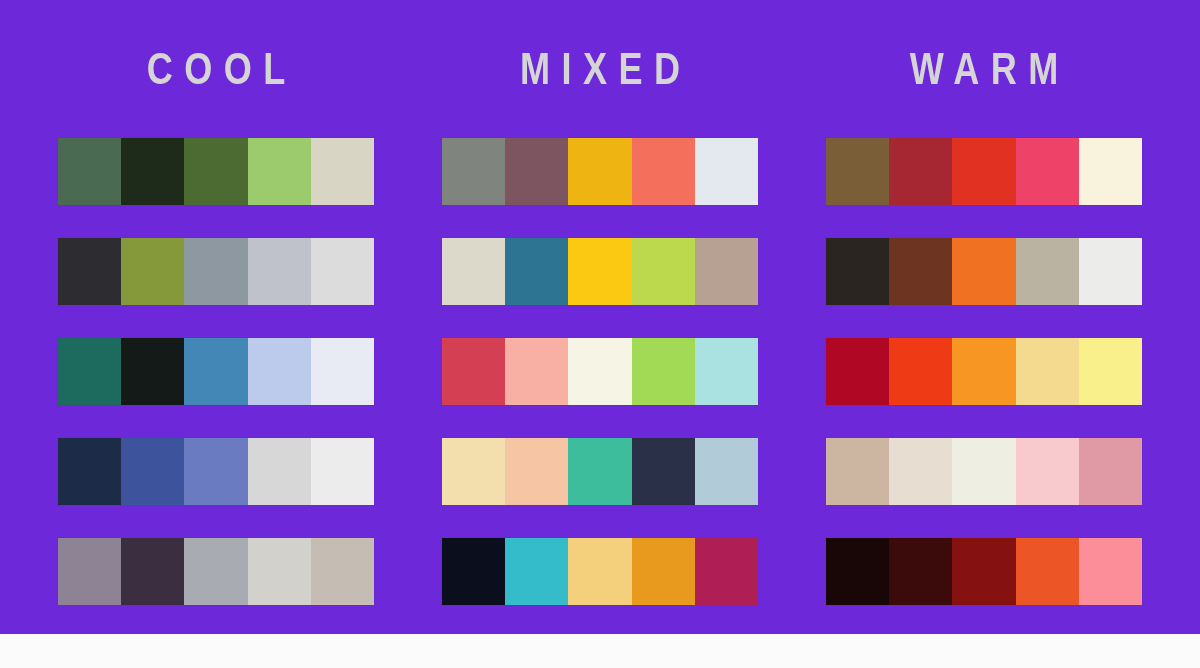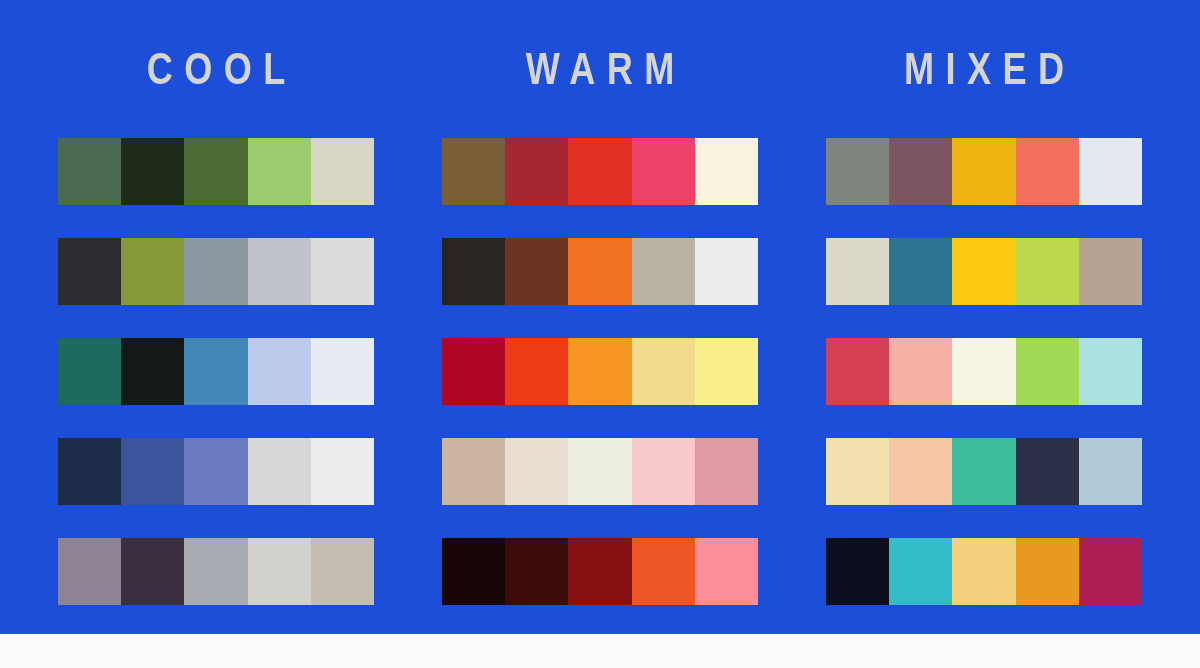--- a/index.html
+++ b/index.html
@@ -72,21 +72,21 @@
     box-shadow: 0 0 0 1px rgba(0,0,0,0.015);
   }
   .swatch {
     flex: 1 1 0;
     height: 100%;
   }
 </style>
 </head>
 <body style="background: rgb(247, 247, 247);">
 
-<div id="board" style="background: #1d4ed8;">
+<div id="board" style="background: #6d28d9;">
   <div id="columns">
       <div class="palette-column">
         <div class="column-header" style="color: rgb(213, 213, 213);">COOL</div>
         <div class="palette-rows">
           <div class="palette-row">
             <div class="swatch" style="background-color: rgb(74, 107, 82);"></div>
             <div class="swatch" style="background-color: rgb(30, 43, 26);"></div>
             <div class="swatch" style="background-color: rgb(76, 107, 51);"></div>
             <div class="swatch" style="background-color: rgb(156, 203, 110);"></div>
             <div class="swatch" style="background-color: rgb(217, 213, 196);"></div>
@@ -115,20 +115,60 @@
           <div class="palette-row">
             <div class="swatch" style="background-color: rgb(142, 131, 148);"></div>
             <div class="swatch" style="background-color: rgb(59, 46, 64);"></div>
             <div class="swatch" style="background-color: rgb(169, 171, 178);"></div>
             <div class="swatch" style="background-color: rgb(210, 209, 203);"></div>
             <div class="swatch" style="background-color: rgb(197, 188, 179);"></div>
           </div>
         </div>
       </div>
       <div class="palette-column">
+        <div class="column-header" style="color: rgb(213, 213, 213);">MIXED</div>
+        <div class="palette-rows">
+          <div class="palette-row">
+            <div class="swatch" style="background-color: rgb(127, 133, 126);"></div>
+            <div class="swatch" style="background-color: rgb(124, 85, 96);"></div>
+            <div class="swatch" style="background-color: rgb(238, 180, 17);"></div>
+            <div class="swatch" style="background-color: rgb(244, 112, 93);"></div>
+            <div class="swatch" style="background-color: rgb(227, 233, 238);"></div>
+          </div>
+          <div class="palette-row">
+            <div class="swatch" style="background-color: rgb(220, 217, 203);"></div>
+            <div class="swatch" style="background-color: rgb(44, 116, 145);"></div>
+            <div class="swatch" style="background-color: rgb(251, 201, 17);"></div>
+            <div class="swatch" style="background-color: rgb(188, 216, 76);"></div>
+            <div class="swatch" style="background-color: rgb(182, 161, 146);"></div>
+          </div>
+          <div class="palette-row">
+            <div class="swatch" style="background-color: rgb(213, 63, 83);"></div>
+            <div class="swatch" style="background-color: rgb(248, 176, 164);"></div>
+            <div class="swatch" style="background-color: rgb(246, 244, 228);"></div>
+            <div class="swatch" style="background-color: rgb(162, 218, 85);"></div>
+            <div class="swatch" style="background-color: rgb(169, 226, 224);"></div>
+          </div>
+          <div class="palette-row">
+            <div class="swatch" style="background-color: rgb(242, 223, 173);"></div>
+            <div class="swatch" style="background-color: rgb(246, 197, 164);"></div>
+            <div class="swatch" style="background-color: rgb(61, 189, 156);"></div>
+            <div class="swatch" style="background-color: rgb(43, 48, 73);"></div>
+            <div class="swatch" style="background-color: rgb(178, 203, 216);"></div>
+          </div>
+          <div class="palette-row">
+            <div class="swatch" style="background-color: rgb(11, 14, 29);"></div>
+            <div class="swatch" style="background-color: rgb(52, 188, 203);"></div>
+            <div class="swatch" style="background-color: rgb(244, 208, 124);"></div>
+            <div class="swatch" style="background-color: rgb(231, 154, 30);"></div>
+            <div class="swatch" style="background-color: rgb(175, 31, 86);"></div>
+          </div>
+        </div>
+      </div>
+      <div class="palette-column">
         <div class="column-header" style="color: rgb(213, 213, 213);">WARM</div>
         <div class="palette-rows">
           <div class="palette-row">
             <div class="swatch" style="background-color: rgb(122, 94, 56);"></div>
             <div class="swatch" style="background-color: rgb(166, 39, 49);"></div>
             <div class="swatch" style="background-color: rgb(224, 49, 34);"></div>
             <div class="swatch" style="background-color: rgb(239, 66, 104);"></div>
             <div class="swatch" style="background-color: rgb(249, 242, 220);"></div>
           </div>
           <div class="palette-row">
@@ -151,58 +191,18 @@
             <div class="swatch" style="background-color: rgb(238, 238, 226);"></div>
             <div class="swatch" style="background-color: rgb(248, 201, 205);"></div>
             <div class="swatch" style="background-color: rgb(224, 154, 166);"></div>
           </div>
           <div class="palette-row">
             <div class="swatch" style="background-color: rgb(25, 6, 7);"></div>
             <div class="swatch" style="background-color: rgb(59, 11, 11);"></div>
             <div class="swatch" style="background-color: rgb(133, 17, 16);"></div>
             <div class="swatch" style="background-color: rgb(236, 85, 38);"></div>
             <div class="swatch" style="background-color: rgb(251, 142, 152);"></div>
-          </div>
-        </div>
-      </div>
-      <div class="palette-column">
-        <div class="column-header" style="color: rgb(213, 213, 213);">MIXED</div>
-        <div class="palette-rows">
-          <div class="palette-row">
-            <div class="swatch" style="background-color: rgb(127, 133, 126);"></div>
-            <div class="swatch" style="background-color: rgb(124, 85, 96);"></div>
-            <div class="swatch" style="background-color: rgb(238, 180, 17);"></div>
-            <div class="swatch" style="background-color: rgb(244, 112, 93);"></div>
-            <div class="swatch" style="background-color: rgb(227, 233, 238);"></div>
-          </div>
-          <div class="palette-row">
-            <div class="swatch" style="background-color: rgb(220, 217, 203);"></div>
-            <div class="swatch" style="background-color: rgb(44, 116, 145);"></div>
-            <div class="swatch" style="background-color: rgb(251, 201, 17);"></div>
-            <div class="swatch" style="background-color: rgb(188, 216, 76);"></div>
-            <div class="swatch" style="background-color: rgb(182, 161, 146);"></div>
-          </div>
-          <div class="palette-row">
-            <div class="swatch" style="background-color: rgb(213, 63, 83);"></div>
-            <div class="swatch" style="background-color: rgb(248, 176, 164);"></div>
-            <div class="swatch" style="background-color: rgb(246, 244, 228);"></div>
-            <div class="swatch" style="background-color: rgb(162, 218, 85);"></div>
-            <div class="swatch" style="background-color: rgb(169, 226, 224);"></div>
-          </div>
-          <div class="palette-row">
-            <div class="swatch" style="background-color: rgb(242, 223, 173);"></div>
-            <div class="swatch" style="background-color: rgb(246, 197, 164);"></div>
-            <div class="swatch" style="background-color: rgb(61, 189, 156);"></div>
-            <div class="swatch" style="background-color: rgb(43, 48, 73);"></div>
-            <div class="swatch" style="background-color: rgb(178, 203, 216);"></div>
-          </div>
-          <div class="palette-row">
-            <div class="swatch" style="background-color: rgb(11, 14, 29);"></div>
-            <div class="swatch" style="background-color: rgb(52, 188, 203);"></div>
-            <div class="swatch" style="background-color: rgb(244, 208, 124);"></div>
-            <div class="swatch" style="background-color: rgb(231, 154, 30);"></div>
-            <div class="swatch" style="background-color: rgb(175, 31, 86);"></div>
           </div>
         </div>
       </div>
     </div>
   <div id="bottom-band"></div>
 </div>
 
 </body></html>

